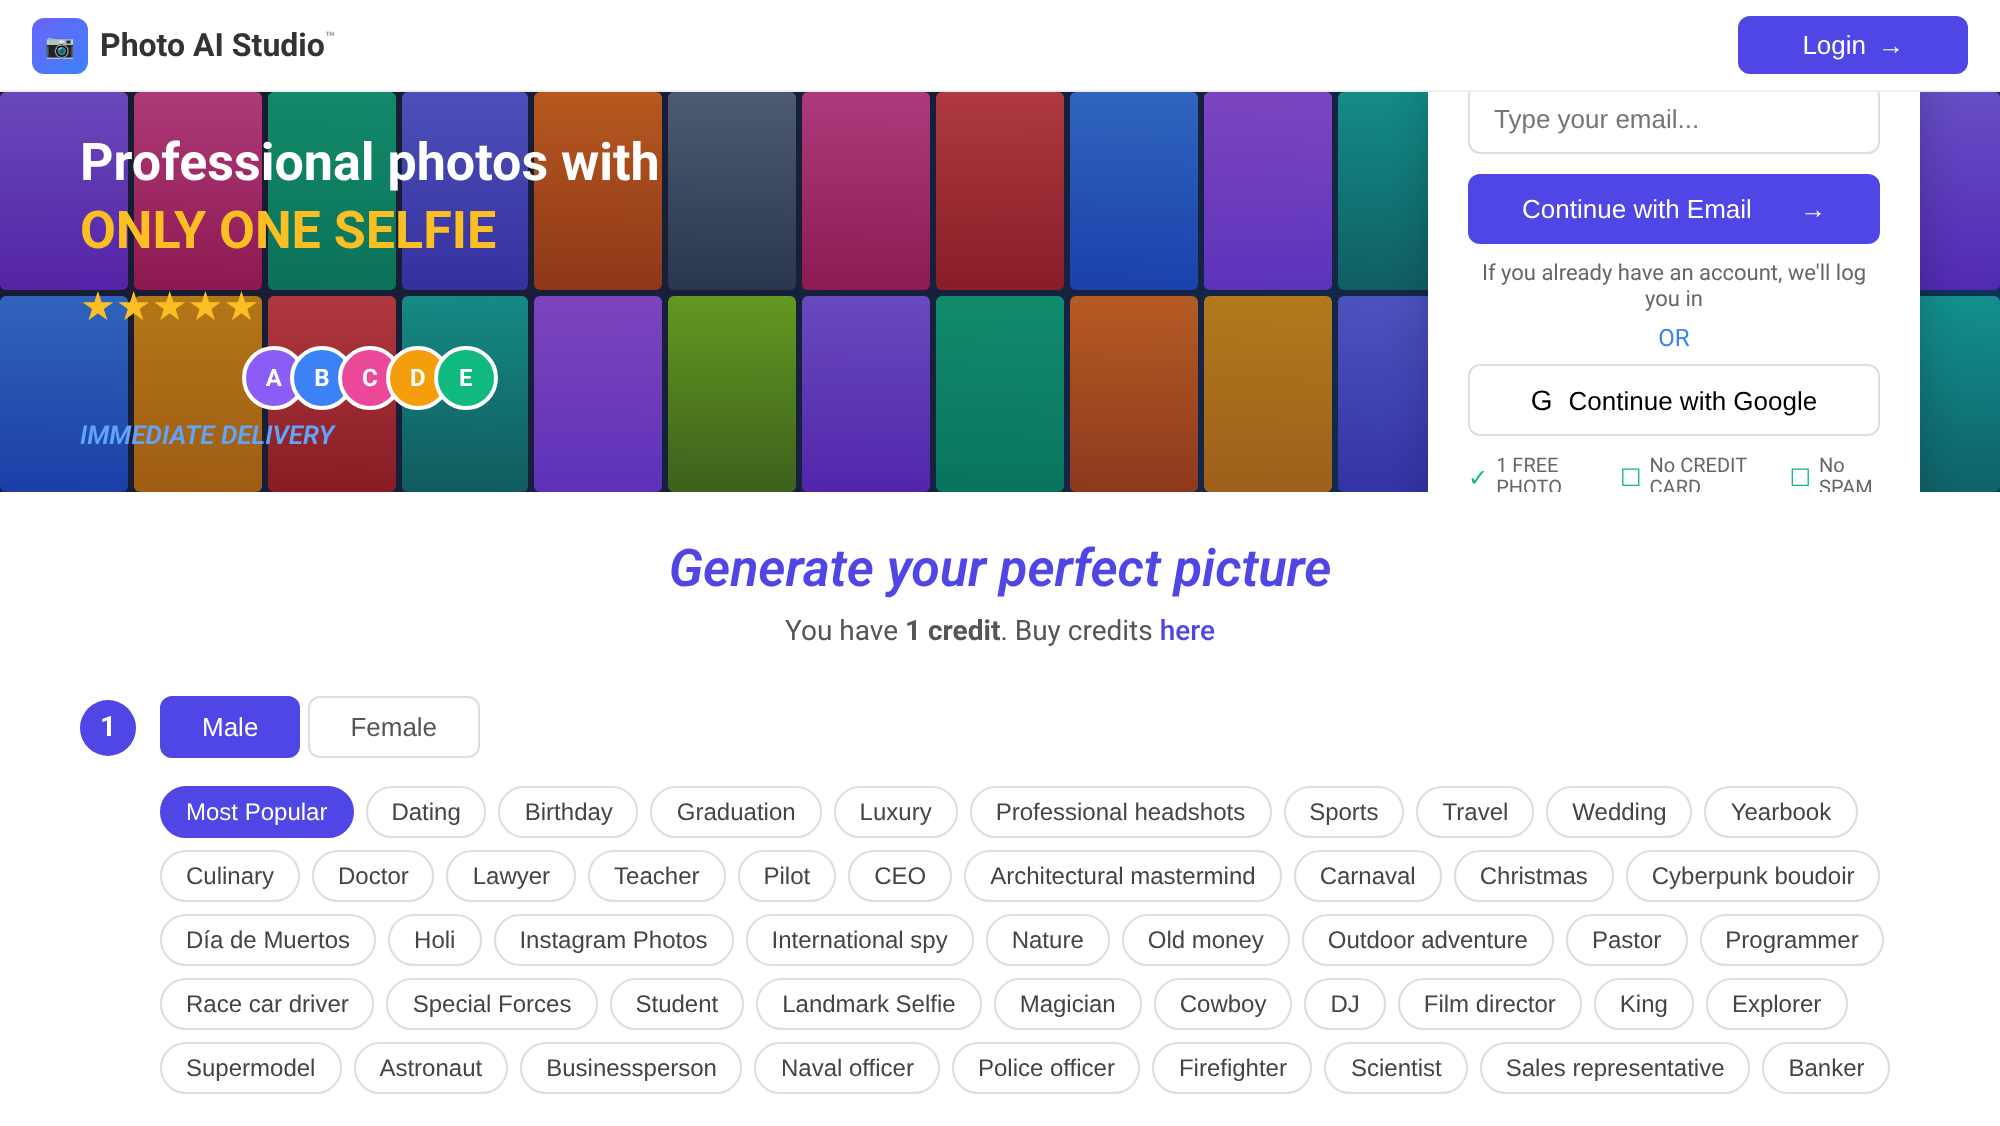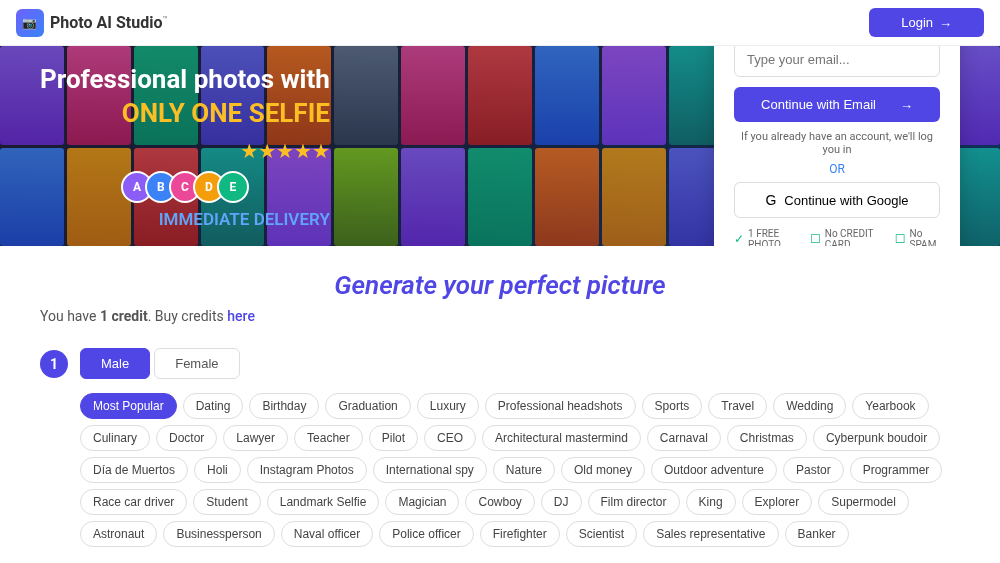--- a/index.html
+++ b/index.html
@@ -33,30 +33,30 @@
       flex: 1; display: flex; flex-direction: column; gap: 3px;
     }
     .hero-photo-cell {
       flex: 1; border-radius: 3px;
     }
     .hero-overlay {
       position: absolute; top: 0; left: 0; right: 0; bottom: 0;
       display: flex; align-items: center; justify-content: space-between;
       padding: 20px 40px;
     }
-    .hero-left { text-align: right; }
+    .hero-left { text-align: left; }
     .hero-title { font-size: 26px; font-weight: 700; color: #fff; line-height: 1.3; }
     .hero-stars { font-size: 20px; color: #fbbf24; margin: 8px 0; }
     .hero-avatars { display: flex; justify-content: center; margin: 6px 0; }
     .avatar-circle {
       width: 32px; height: 32px; border-radius: 50%; border: 2px solid #fff;
       margin-left: -8px; display: flex; align-items: center; justify-content: center;
       font-size: 12px; font-weight: bold; color: #fff;
     }
-    .hero-delivery { color: #60a5fa; font-weight: 600; font-size: 17px; margin-top: 6px; }
+    .hero-delivery { color: #60a5fa; font-weight: 600; font-size: 13px; margin-top: 6px; font-style: italic; }
 
     
     .hero-form {
       background: #fff; border-radius: 10px; padding: 20px;
       width: 246px; box-shadow: 0 4px 20px rgba(0,0,0,0.2);
     }
     .hero-form input {
       width: 100%; border: 1px solid #ddd; border-radius: 6px;
       padding: 9px 12px; font-size: 13px; margin-bottom: 10px; outline: none;
     }
@@ -73,21 +73,21 @@
     }
     .google-icon { font-size: 14px; }
     .form-badges { display: flex; justify-content: center; gap: 12px; margin-top: 10px; }
     .form-badge { display: flex; align-items: center; gap: 4px; font-size: 10px; color: #666; }
     .badge-check { color: #10b981; font-size: 12px; }
 
     
     .main { padding: 24px 40px; }
     .main-title { text-align: center; font-size: 26px; font-weight: 600; margin-bottom: 8px; }
     .main-title span { color: #4f46e5; font-style: italic; }
-    .main-subtitle { text-align: left; font-size: 14px; color: #555; margin-bottom: 24px; }
+    .main-subtitle { text-align: center; font-size: 14px; color: #555; margin-bottom: 24px; }
     .main-subtitle a { color: #4f46e5; text-decoration: none; font-weight: 500; }
     .credit-bold { font-weight: 700; }
 
     
     .step { display: flex; align-items: flex-start; gap: 12px; margin-bottom: 16px; }
     .step-circle {
       width: 28px; height: 28px; border-radius: 50%; background: #4f46e5;
       color: #fff; display: flex; align-items: center; justify-content: center;
       font-weight: 700; font-size: 14px; flex-shrink: 0; margin-top: 2px;
     }
@@ -289,20 +289,21 @@
           <button class="tag">Día de Muertos</button>
           <button class="tag">Holi</button>
           <button class="tag">Instagram Photos</button>
           <button class="tag">International spy</button>
           <button class="tag">Nature</button>
           <button class="tag">Old money</button>
           <button class="tag">Outdoor adventure</button>
           <button class="tag">Pastor</button>
           <button class="tag">Programmer</button>
           <button class="tag">Race car driver</button>
+          <button class="tag">Special Forces</button>
           <button class="tag">Student</button>
           <button class="tag">Landmark Selfie</button>
           <button class="tag">Magician</button>
           <button class="tag">Cowboy</button>
           <button class="tag">DJ</button>
           <button class="tag">Film director</button>
           <button class="tag">King</button>
           <button class="tag">Explorer</button>
           <button class="tag">Supermodel</button>
           <button class="tag">Astronaut</button>

